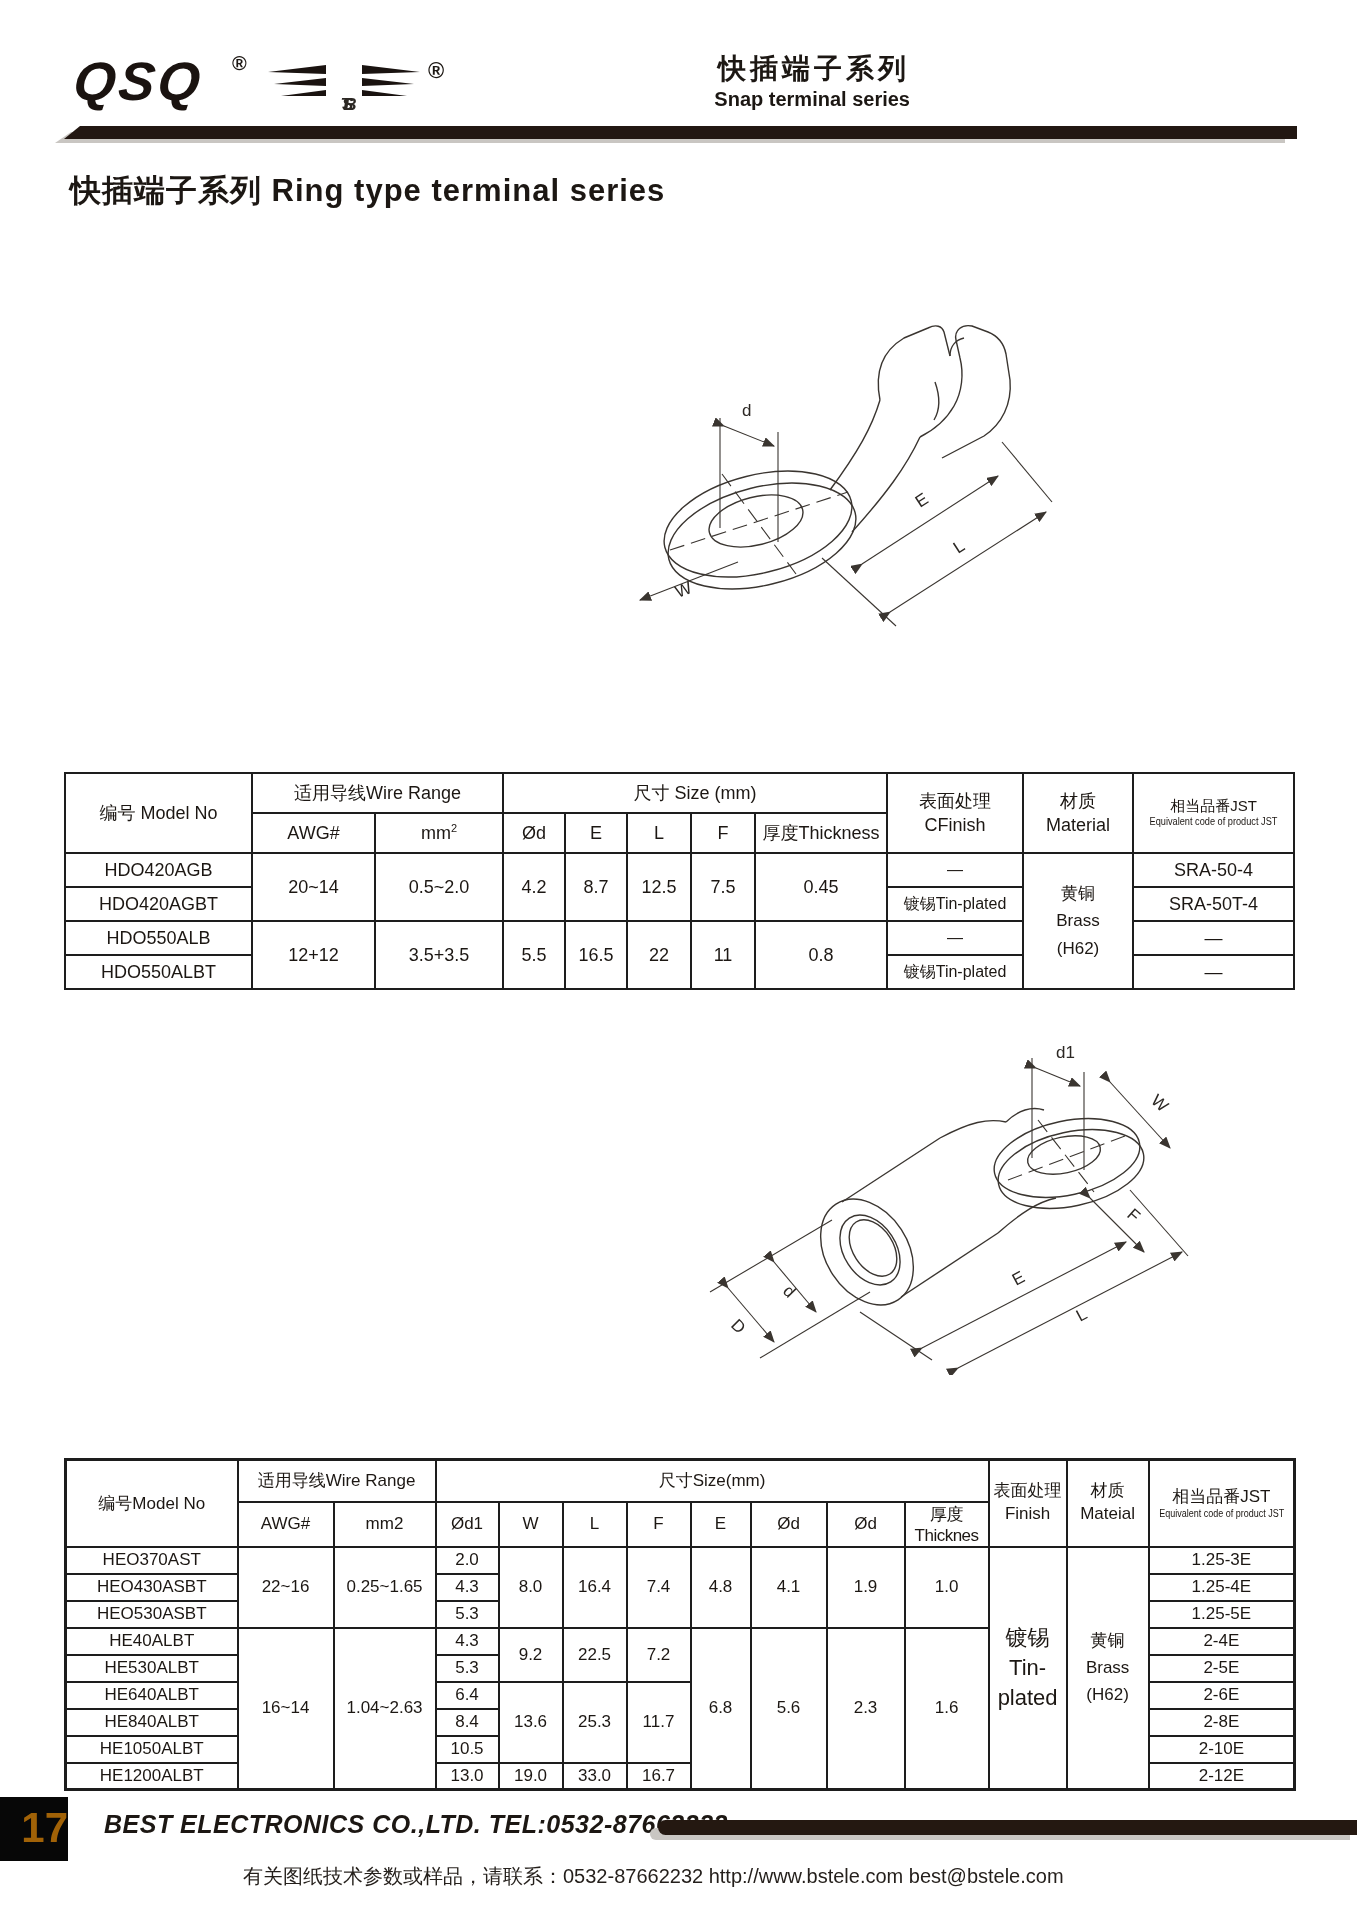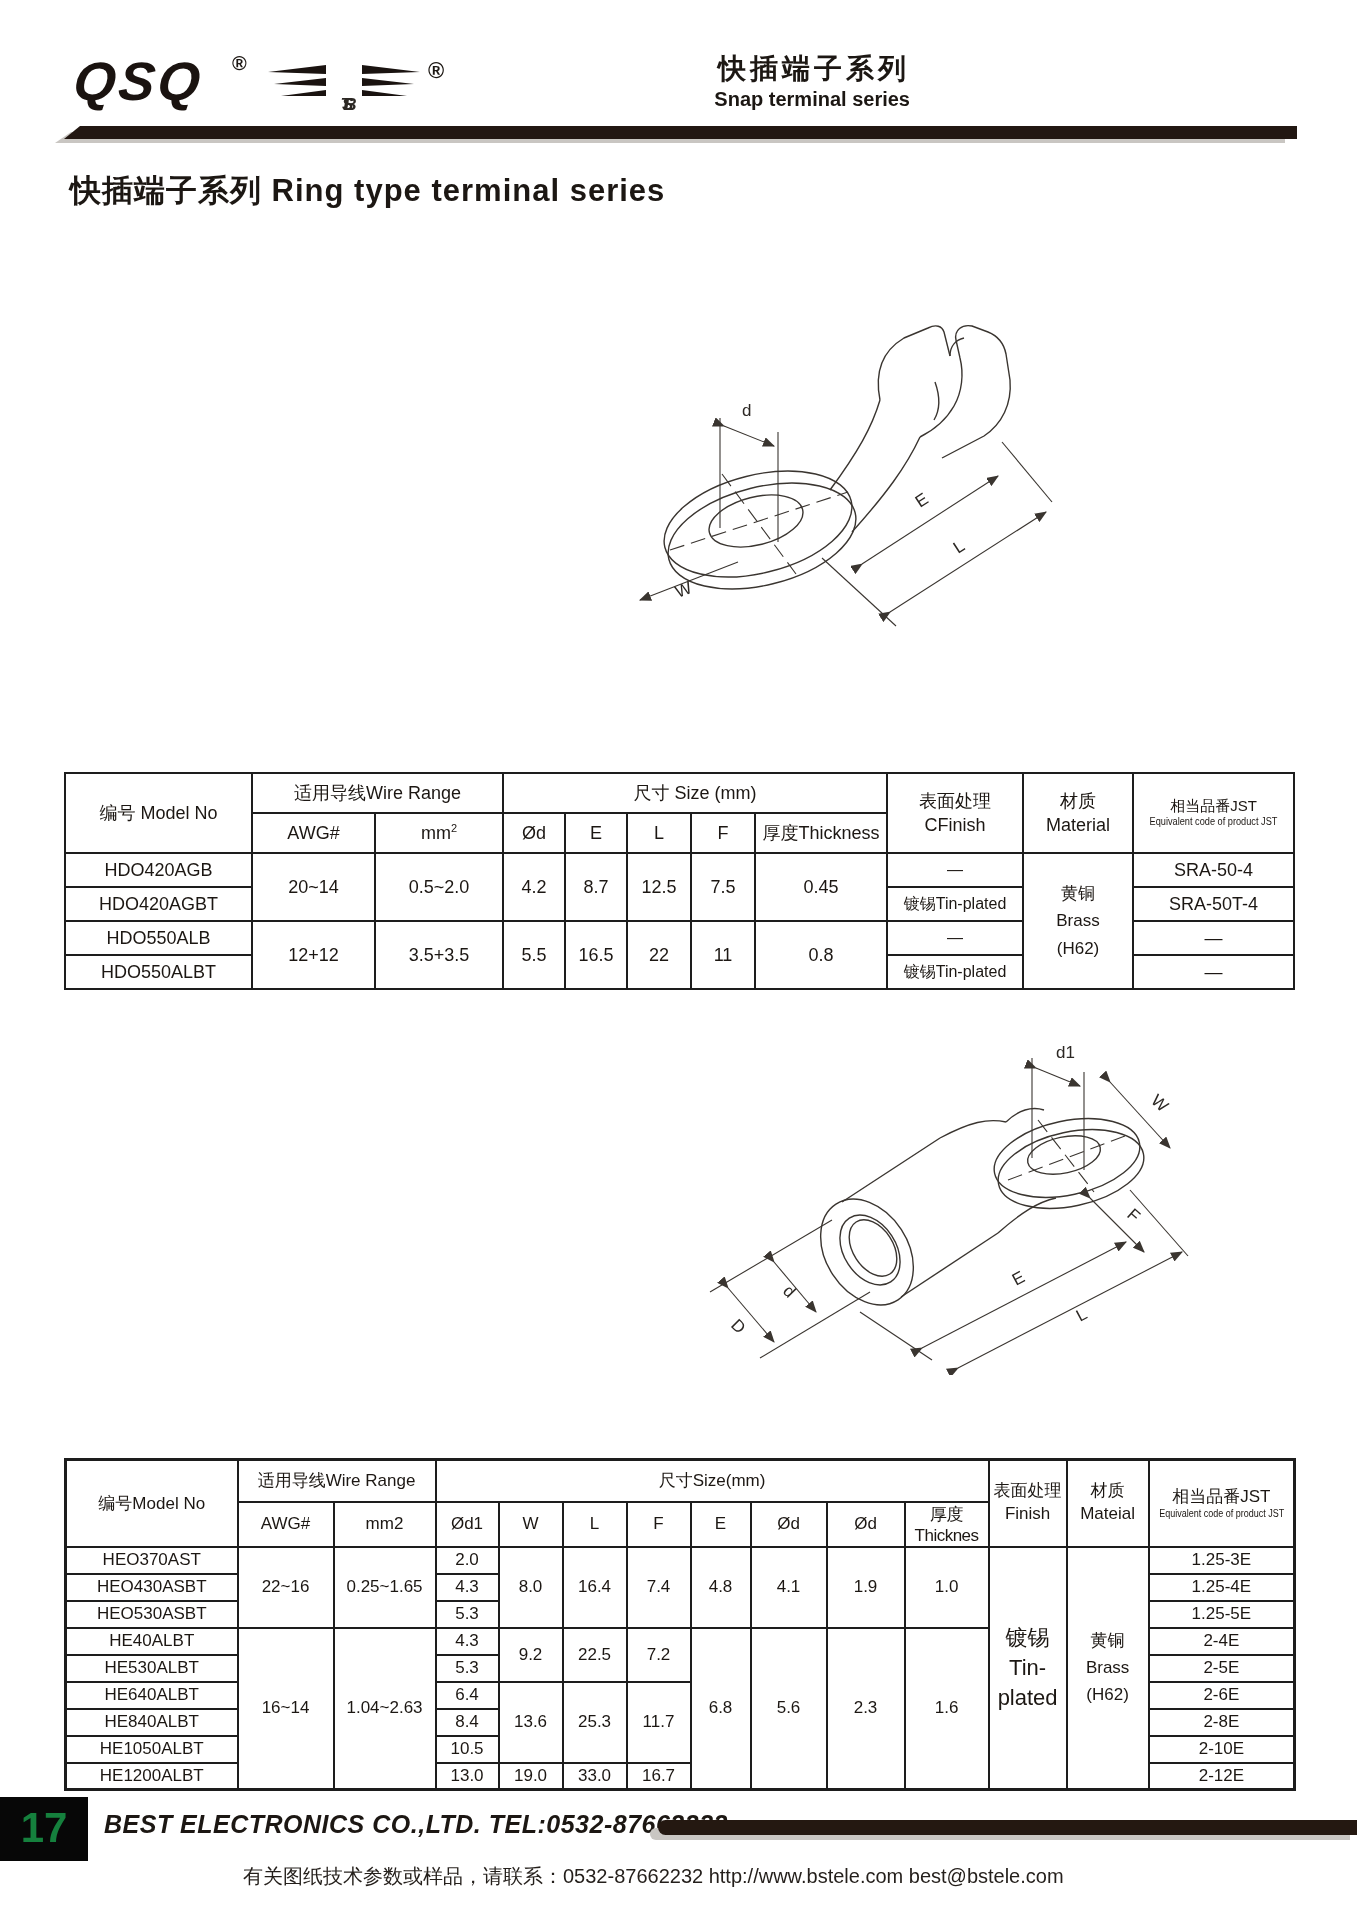--- a/index.html
+++ b/index.html
@@ -57,22 +57,22 @@
   .jst-zh1 { font-size:15px; display:block; }
   .jst-en1 { font-size:10px; display:block; transform:scaleX(.92); }
   .jst-zh2 { font-size:17px; display:block; }
   .jst-en2 { font-size:10px; display:block; transform:scaleX(.9); }
   .two-line { line-height:1.35; }
   .mat-cell { line-height:1.6; font-size:17px; }
   .thk-head { font-size:15px; letter-spacing:-0.5px; }
   sup { font-size:11px; }
 
   
-  .page-box { left:0; top:1797px; width:88px; height:64px; background:#070707;
-              color:#15803d; font-size:42px; font-weight:bold; text-align:center; line-height:62px; }
+  .page-box { left:0; top:1797px; width:68px; height:64px; background:#070707;
+              color:#a16207; font-size:42px; font-weight:bold; text-align:right; line-height:62px; }
   .company  { left:104px; top:1810px; font-size:25px; font-weight:bold; font-style:italic; letter-spacing:.5px; }
   .footer-bar { left:658px; top:1820px; width:699px; height:15px; background:#241811;
                 border-radius:9px 0 0 9px; z-index:2; }
   .footer-bar-shadow { left:650px; top:1828px; width:700px; height:12px; background:#c9c6c2;
                 border-radius:9px 0 0 9px; z-index:1; }
   .contact { left:243px; top:1863px; font-size:20px; color:#241f1b; }
 </style>
 </head>
 <body>
 

